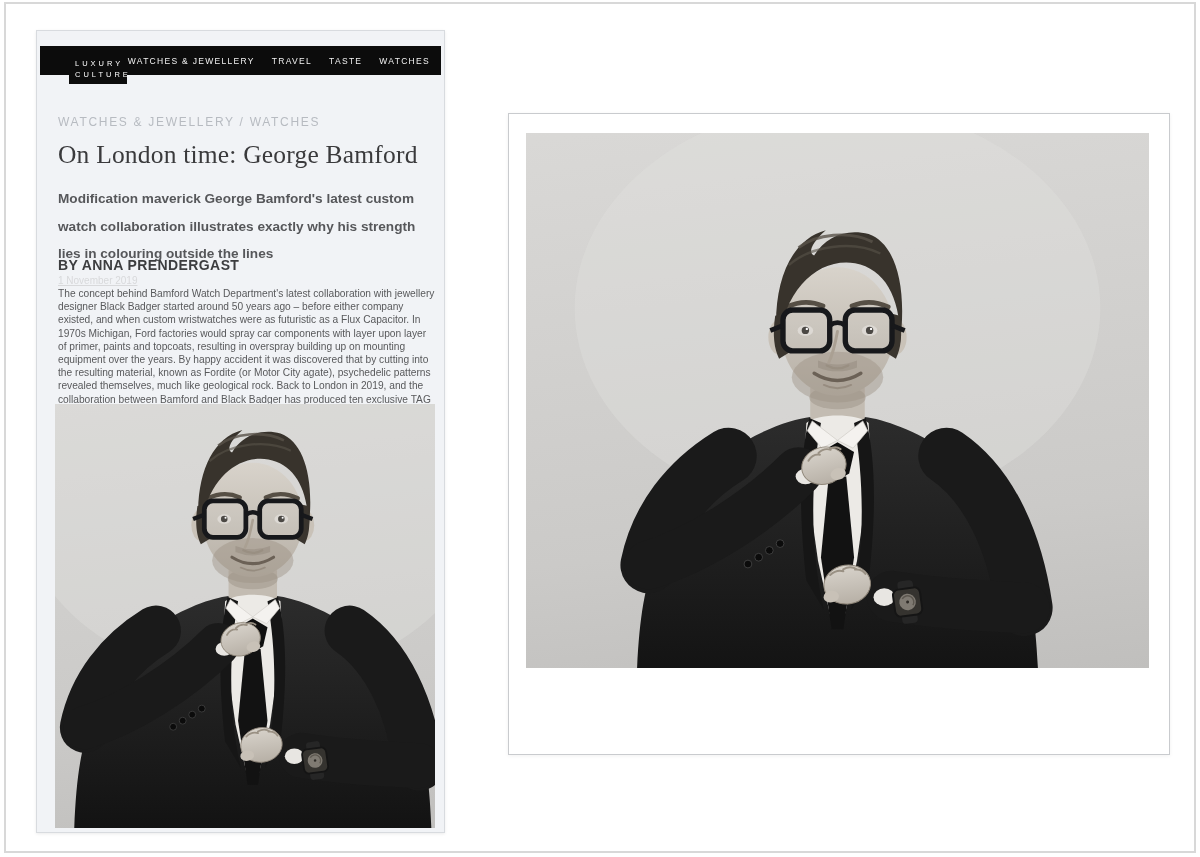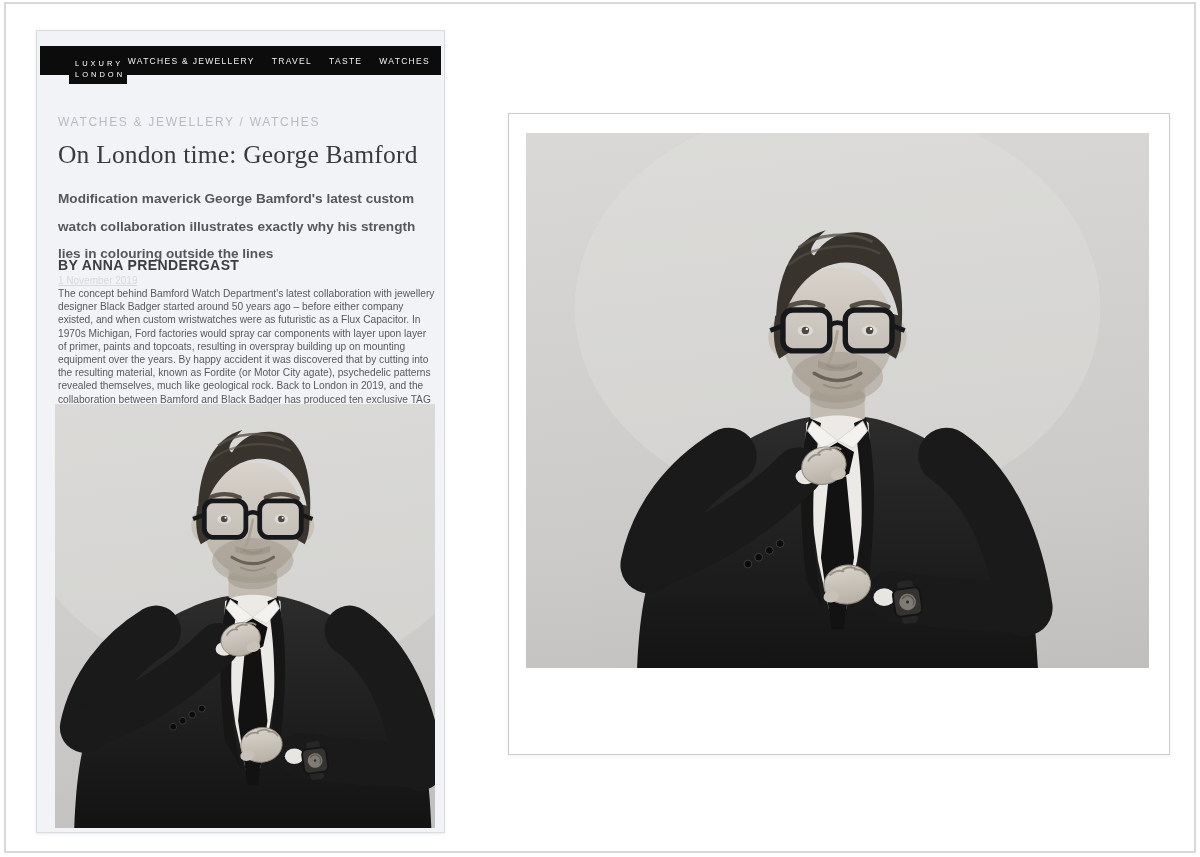--- a/index.html
+++ b/index.html
@@ -39,21 +39,21 @@
     <header class="navbar">
       <span class="nav-item">YLE</span>
       <span class="nav-item">WATCHES &amp; JEWELLERY</span>
       <span class="nav-item">TRAVEL</span>
       <span class="nav-item">TASTE</span>
       <span class="nav-item">WATCHES</span>
     </header>
 
     <div class="logo">
       <span>LUXURY</span>
-      <span>LONDON</span>
+      <span>CULTURE</span>
     </div>
 
     <div class="breadcrumb">WATCHES &amp; JEWELLERY / WATCHES</div>
     <h1 class="headline">On London time: George Bamford</h1>
     <p class="standfirst">Modification maverick George Bamford's latest custom watch collaboration illustrates exactly why his strength lies in colouring outside the lines</p>
     <div class="byline">BY ANNA PRENDERGAST</div>
     <div class="date">1 November 2019</div>
     <p class="body-copy">The concept behind Bamford Watch Department's latest collaboration with jewellery designer Black Badger started around 50 years ago – before either company existed, and when custom wristwatches were as futuristic as a Flux Capacitor. In 1970s Michigan, Ford factories would spray car components with layer upon layer of primer, paints and topcoats, resulting in overspray building up on mounting equipment over the years. By happy accident it was discovered that by cutting into the resulting material, known as Fordite (or Motor City agate), psychedelic patterns revealed themselves, much like geological rock. Back to London in 2019, and the collaboration between Bamford and Black Badger has produced ten exclusive TAG Heuer Carrera Calibre 5 watches with 'Fordite' dials.</p>
 
     <figure class="article-photo" role="img" aria-label="Black and white portrait of George Bamford in glasses and a dark suit adjusting his tie">

